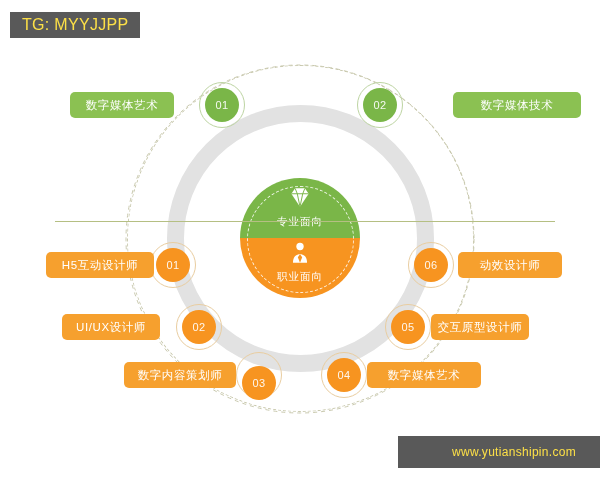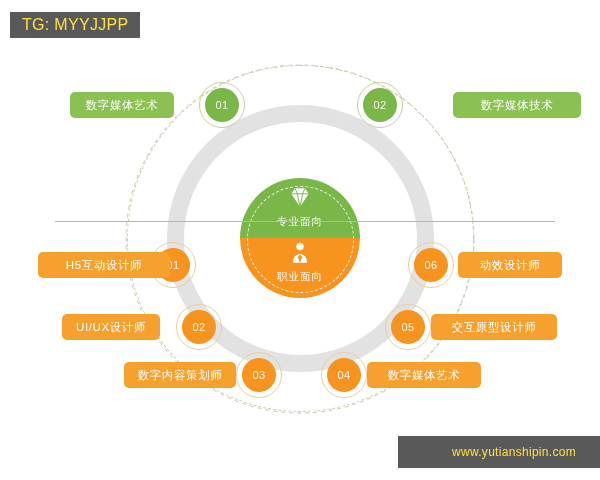--- a/index.html
+++ b/index.html
@@ -135,53 +135,53 @@
     <span class="num">02</span>
   </div>
   <div class="pill green" style="left:411px;top:92px;width:128px;margin-left:42px;">
     <span>数字媒体技术</span>
   </div>
 
   <div class="node-ring orange" style="left:150px;top:242px;"></div>
   <div class="node orange" style="left:156px;top:248px;">
     <span class="num">01</span>
   </div>
-  <div class="pill orange" style="left:38px;top:252px;width:132px;">
+  <div class="pill orange" style="left:46px;top:252px;width:108px;">
     <span>H5互动设计师</span>
   </div>
 
   <div class="node-ring orange" style="left:176px;top:304px;"></div>
   <div class="node orange" style="left:182px;top:310px;">
     <span class="num">02</span>
   </div>
   <div class="pill orange" style="left:62px;top:314px;width:98px;">
     <span>UI/UX设计师</span>
   </div>
 
   <div class="node-ring orange" style="left:236px;top:352px;"></div>
-  <div class="node orange" style="left:242px;top:358px;">
+  <div class="node orange" style="left:242px;top:366px;">
     <span class="num">03</span>
   </div>
   <div class="pill orange" style="left:124px;top:362px;width:112px;">
     <span>数字内容策划师</span>
   </div>
 
   <div class="node-ring orange" style="left:321px;top:352px;"></div>
   <div class="node orange" style="left:327px;top:358px;">
     <span class="num">04</span>
   </div>
   <div class="pill orange" style="left:367px;top:362px;width:114px;">
     <span>数字媒体艺术</span>
   </div>
 
   <div class="node-ring orange" style="left:385px;top:304px;"></div>
   <div class="node orange" style="left:391px;top:310px;">
     <span class="num">05</span>
   </div>
-  <div class="pill orange" style="left:431px;top:314px;width:126px;">
+  <div class="pill orange" style="left:431px;top:314px;width:98px;">
     <span>交互原型设计师</span>
   </div>
 
   <div class="node-ring orange" style="left:408px;top:242px;"></div>
   <div class="node orange" style="left:414px;top:248px;">
     <span class="num">06</span>
   </div>
   <div class="pill orange" style="left:458px;top:252px;width:104px;">
     <span>动效设计师</span>
   </div>

